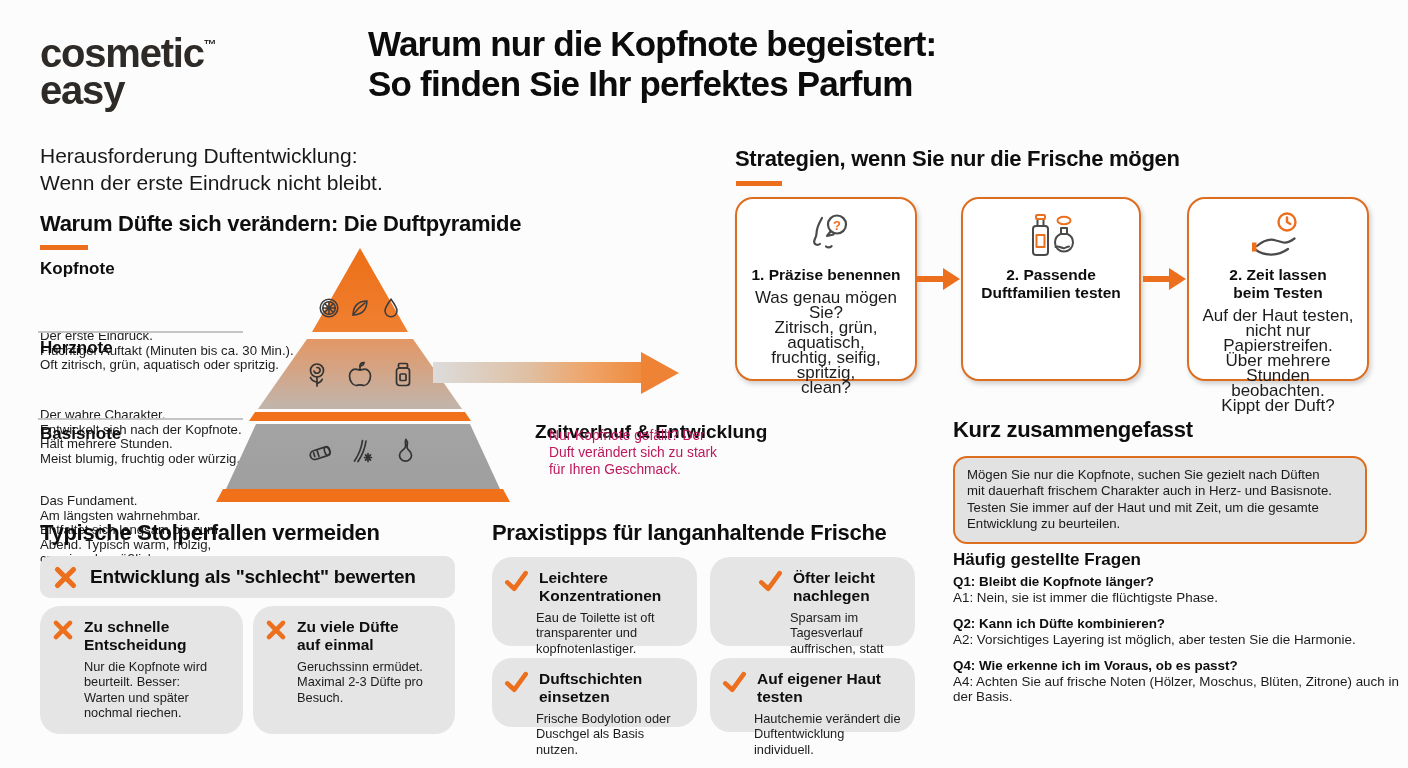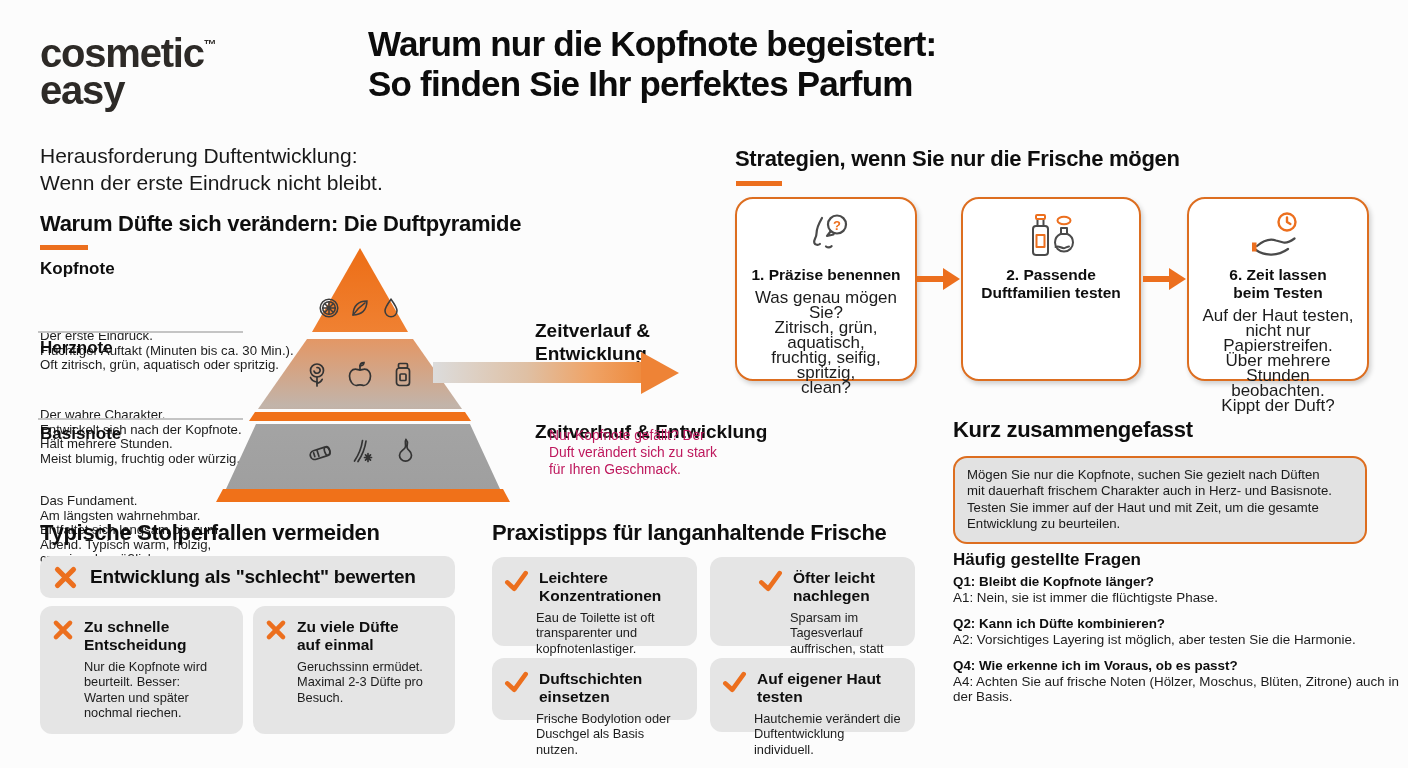--- a/index.html
+++ b/index.html
@@ -73,21 +73,21 @@
   .sum-box{left:953px;top:456px;width:414px;height:88px;background:#E2E2E2;border:2.5px solid var(--orange-deep);
       border-radius:14px;padding:9px 12px;font-size:13.2px;line-height:16.4px;color:#1A1A1A;}
 
   
   .faq{left:953px;top:574px;width:452px;}
   .faq .item{margin-bottom:11px;}
   .faq .q{font-size:13.4px;line-height:15.5px;font-weight:700;color:#0E0E0E;}
   .faq .a{font-size:13.4px;line-height:15.5px;color:#1C1C1C;}
 
   
-  .gbox{background:var(--box-gray);border-radius:12px;}
+  .gbox{background:var(--box-gray);border-radius:20px;}
   .wide-pit{left:40px;top:556px;width:415px;height:42px;display:flex;align-items:center;gap:12px;padding-left:13px;border-radius:10px;}
   .wide-pit .t{font-size:19px;font-weight:700;letter-spacing:-0.2px;color:#0E0E0E;}
   .mini{padding:12px;}
   .mini .hdr{display:flex;gap:10px;align-items:flex-start;}
   .mini .hdr svg{flex:0 0 auto;margin-top:1px;}
   .mini .t{font-size:15.5px;line-height:18px;font-weight:700;color:#0E0E0E;}
   .mini .b{font-size:12.8px;line-height:15.3px;margin-left:32px;margin-top:5px;color:#1C1C1C;}
 </style>
 </head>
 <body>
@@ -182,22 +182,20 @@
           <path d="M6.5 25C10.5 19 13.5 12 14.5 4.5"></path>
           <path d="M10 25.5C14 19.5 17 12.5 18 5"></path>
           <path d="M20 17.5v8M16.5 21.5h7M17.5 18.8l5 5.4M22.5 18.8l-5 5.4"></path>
         </svg>
       <svg width="30" height="30" viewBox="0 0 30 30" fill="none" stroke="#333" stroke-width="1.7" stroke-linecap="round">
           <path d="M16 3.5c-2.2 3.2 1 5.4-1 8.4s-5.5 3.2-5.5 7.3a6 6 0 0 0 12 0c0-4.1-3.3-4.3-4.3-7.3s2-5.2-1.2-8.4Z"></path>
         </svg>
     </div>
   </div>
 
-  <div class="abs arrow-label pre">Zeitverlauf &amp;
-Entwicklung</div>
   <div class="abs shaft"></div>
   <div class="abs head"></div>
   <div class="abs dev-h">Zeitverlauf &amp; Entwicklung</div>
   <div class="abs dev-b pre">Nur Kopfnote gefällt? Der
 Duft verändert sich zu stark
 für Ihren Geschmack.</div>
 
   <div class="abs h2" style="left:735px;top:146px;">Strategien, wenn Sie nur die Frische mögen</div>
   <div class="abs bar" style="left:736px;top:181px;width:46px;"></div>
 
@@ -248,21 +246,21 @@
   <div class="abs scard" style="left:1187px;width:182px;">
     <div class="ic">
       <svg width="58" height="50" viewBox="0 0 58 50" fill="none" stroke-linecap="round" stroke-linejoin="round">
         <circle cx="38" cy="11" r="8.5" stroke="#EC6F1E" stroke-width="2.4"></circle>
         <path d="M38 6.5V11l3.4 2" stroke="#EC6F1E" stroke-width="2.4"></path>
         <path d="M8 35c7-6 13-7.5 19-5.5l7.5 2c3.5 1 7.5-1.5 11-4" stroke="#4A4A4A" stroke-width="2.2"></path>
         <path d="M7 39c9 6.5 22 6 32-1" stroke="#4A4A4A" stroke-width="2.2"></path>
         <rect x="3" y="31.5" width="4.5" height="9" fill="#EC6F1E"></rect>
       </svg>
     </div>
-    <div class="t pre">6. Zeit lassen
+    <div class="t pre">2. Zeit lassen
 beim Testen</div>
     <div class="b pre">Auf der Haut testen,
 nicht nur Papierstreifen.
 Über mehrere Stunden
 beobachten.
 Kippt der Duft?</div>
   </div>
 
   <div class="abs h2" style="left:953px;top:417px;">Kurz zusammengefasst</div>
   <div class="abs sum-box pre">Mögen Sie nur die Kopfnote, suchen Sie gezielt nach Düften
@@ -342,21 +340,21 @@
           <path d="M3.5 13.5l7.5 7L23.5 3.5" stroke="#EC6F1E" stroke-width="5" fill="none" stroke-linecap="round" stroke-linejoin="round"></path>
         </svg>
       <div class="t pre">Öfter leicht
 nachlegen</div>
     </div>
     <div class="b pre">Sparsam im Tagesverlauf
 auffrischen, statt einmal
 viel.</div>
   </div>
 
-  <div class="abs gbox mini" style="left:492px;top:658px;width:205px;height:62px;">
+  <div class="abs gbox mini" style="left:492px;top:658px;width:205px;height:69px;">
     <div class="hdr">
       <svg width="25" height="22" viewBox="0 0 27 24">
           <path d="M3.5 13.5l7.5 7L23.5 3.5" stroke="#EC6F1E" stroke-width="5" fill="none" stroke-linecap="round" stroke-linejoin="round"></path>
         </svg>
       <div class="t pre">Duftschichten
 einsetzen</div>
     </div>
     <div class="b pre">Frische Bodylotion oder
 Duschgel als Basis nutzen.</div>
   </div>

